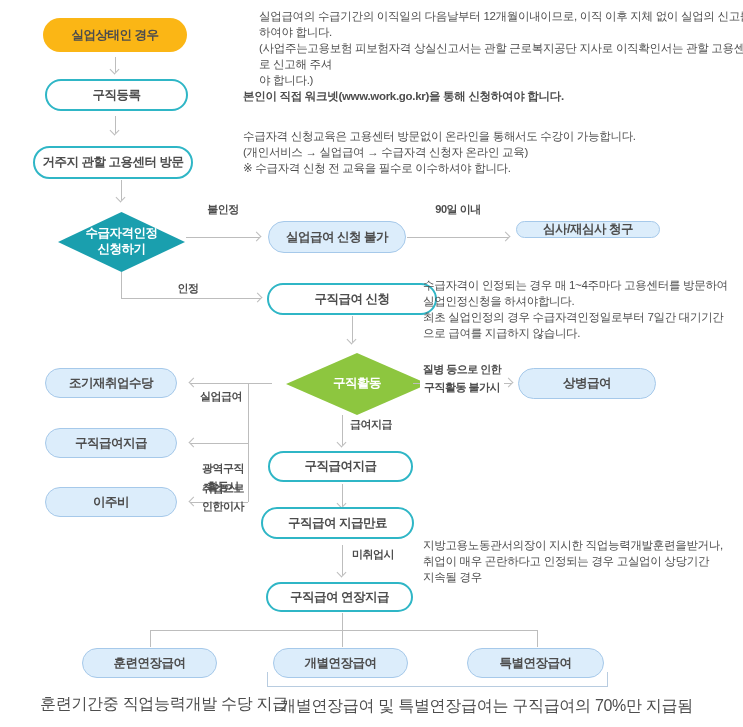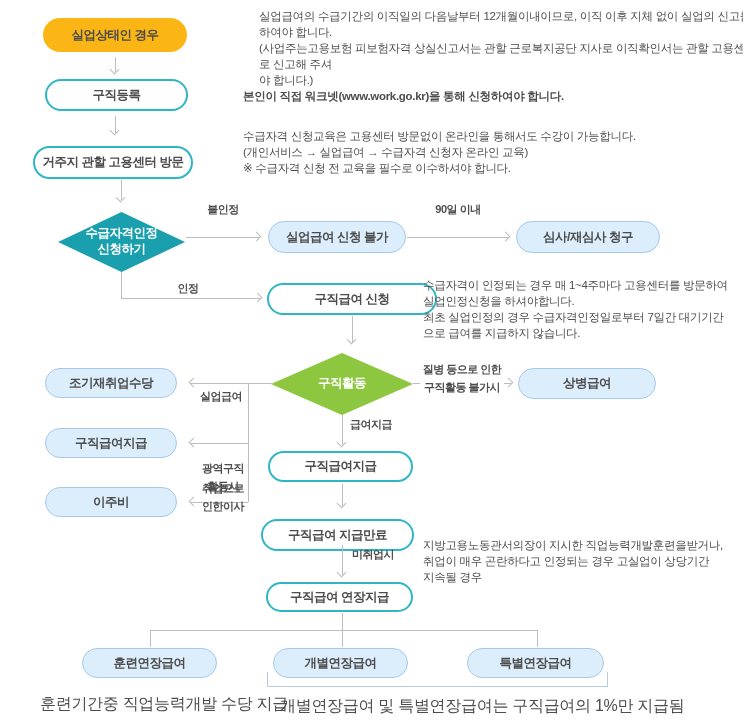--- a/index.html
+++ b/index.html
@@ -75,33 +75,33 @@
   <div class="hline" style="left:186px;top:237px;width:74px;"></div>
   <span class="chev right" style="left:253px;top:233px;"></span>
   <div class="elbl" style="left:197px;top:201px;width:52px;">불인정</div>
 
   <div class="pill blue" style="left:268px;top:221px;width:138px;height:32px;">실업급여 신청 불가</div>
 
   <div class="hline" style="left:407px;top:237px;width:102px;"></div>
   <span class="chev right" style="left:502px;top:233px;"></span>
   <div class="elbl" style="left:426px;top:201px;width:64px;">90일 이내</div>
 
-  <div class="pill blue" style="left:516px;top:221px;width:144px;height:32px;">심사/재심사 청구</div>
+  <div class="pill blue" style="left:516px;top:221px;width:144px;height:17px;">심사/재심사 청구</div>
 
   <div class="vline" style="left:121px;top:272px;height:26px;"></div>
   <div class="hline" style="left:121px;top:298px;width:140px;"></div>
   <span class="chev right" style="left:254px;top:294px;"></span>
   <div class="elbl" style="left:163px;top:280px;width:50px;">인정</div>
 
   <div class="pill teal" style="left:267px;top:283px;width:170px;height:32px;">구직급여 신청</div>
 
   <div class="vline" style="left:352px;top:316px;height:26px;"></div>
   <span class="chev down" style="left:348px;top:336px;"></span>
 
-  <div class="diamond greenfill" style="left:271px;top:353px;width:142px;height:62px;text-align:right;">구직활동</div>
+  <div class="diamond greenfill" style="left:286px;top:353px;width:142px;height:62px;text-align:right;">구직활동</div>
 
   <div class="hline" style="left:413px;top:383px;width:99px;"></div>
   <span class="chev right" style="left:505px;top:379px;"></span>
   <div class="elbl onwhite" style="left:420px;top:361px;width:84px;">질병 등으로 인한
 구직활동 불가시</div>
   <div class="pill blue" style="left:518px;top:368px;width:138px;height:31px;">상병급여</div>
 
   <div class="hline" style="left:248px;top:383px;width:24px;"></div>
   <div class="vline" style="left:248px;top:383px;height:119px;"></div>
 
@@ -125,21 +125,21 @@
 
   <div class="vline" style="left:342px;top:415px;height:30px;"></div>
   <span class="chev down" style="left:338px;top:439px;"></span>
   <div class="elbl" style="left:350px;top:416px;width:60px;text-align:left;">급여지급</div>
 
   <div class="pill teal" style="left:268px;top:451px;width:145px;height:31px;">구직급여지급</div>
 
   <div class="vline" style="left:342px;top:484px;height:22px;"></div>
   <span class="chev down" style="left:338px;top:500px;"></span>
 
-  <div class="pill teal" style="left:261px;top:519px;width:153px;height:32px;">구직급여 지급만료</div>
+  <div class="pill teal" style="left:261px;top:507px;width:153px;height:32px;">구직급여 지급만료</div>
 
   <div class="vline" style="left:342px;top:545px;height:30px;"></div>
   <span class="chev down" style="left:338px;top:569px;"></span>
   <div class="elbl" style="left:352px;top:546px;width:60px;text-align:left;">미취업시</div>
 
   <div class="pill teal" style="left:266px;top:582px;width:147px;height:30px;">구직급여 연장지급</div>
 
   <div class="vline" style="left:342px;top:613px;height:17px;"></div>
   <div class="hline" style="left:150px;top:630px;width:387px;"></div>
   <div class="vline" style="left:150px;top:630px;height:17px;"></div>
@@ -148,21 +148,21 @@
 
   <div class="pill blue" style="left:82px;top:648px;width:135px;height:30px;">훈련연장급여</div>
   <div class="pill blue" style="left:273px;top:648px;width:135px;height:30px;">개별연장급여</div>
   <div class="pill blue" style="left:467px;top:648px;width:137px;height:30px;">특별연장급여</div>
 
   <div class="vline bracket" style="left:267px;top:672px;height:14px;"></div>
   <div class="hline bracket" style="left:267px;top:686px;width:341px;"></div>
   <div class="vline bracket" style="left:607px;top:672px;height:14px;"></div>
 
   <div class="note" style="left:40px;top:694px;width:220px;">훈련기간중 직업능력개발 수당 지급</div>
-  <div class="note" style="left:280px;top:696px;width:330px;">개별연장급여 및 특별연장급여는 구직급여의 1%만 지급됨</div>
+  <div class="note" style="left:280px;top:696px;width:330px;">개별연장급여 및 특별연장급여는 구직급여의 70%만 지급됨</div>
 
   <div class="desc" style="left:259px;top:8px;width:500px;">실업급여의 수급기간의 이직일의 다음날부터 12개월이내이므로, 이직 이후 지체 없이 실업의 신고를 하여야 합니다.
 (사업주는고용보험 피보험자격 상실신고서는 관할 근로복지공단 지사로 이직확인서는 관할 고용센터로 신고해 주셔
 야 합니다.)</div>
   <div class="desc" style="left:243px;top:88px;width:480px;font-weight:bold;">본인이 직접 워크넷(www.work.go.kr)을 통해 신청하여야 합니다.</div>
   <div class="desc" style="left:243px;top:128px;width:480px;">수급자격 신청교육은 고용센터 방문없이 온라인을 통해서도 수강이 가능합니다.
 (개인서비스 → 실업급여 → 수급자격 신청자 온라인 교육)
 ※ 수급자격 신청 전 교육을 필수로 이수하셔야 합니다.</div>
   <div class="desc" style="left:423px;top:277px;width:312px;">수급자격이 인정되는 경우 매 1~4주마다 고용센터를 방문하여
 실업인정신청을 하셔야합니다.

